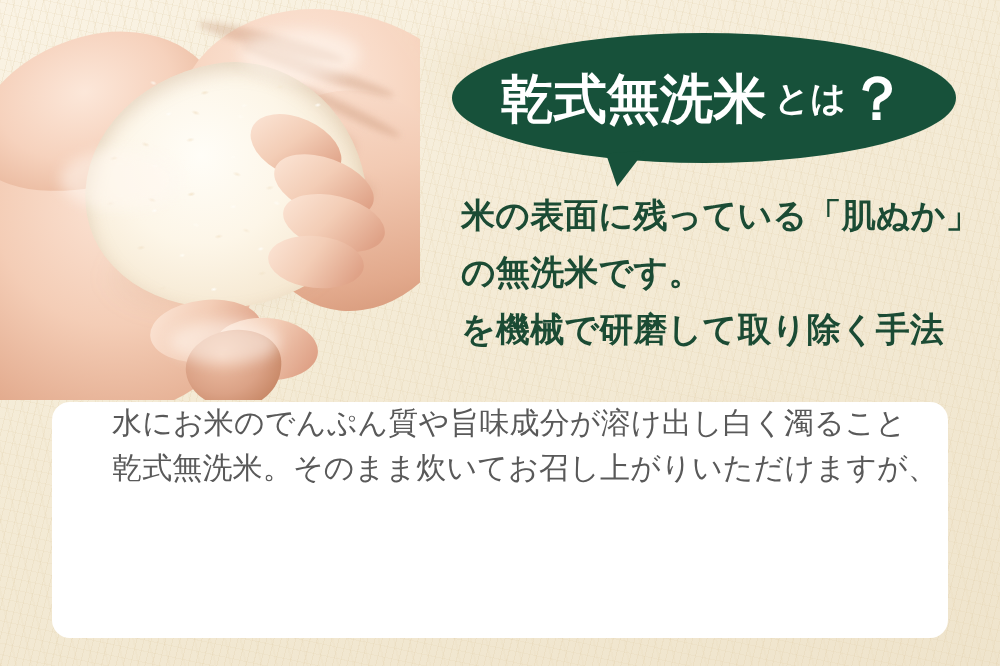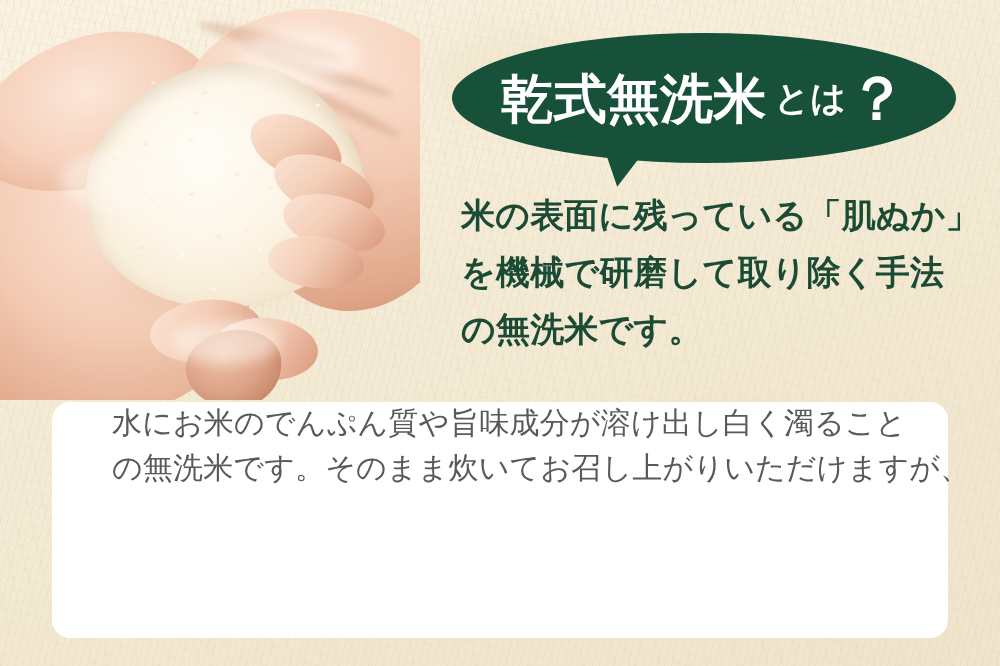--- a/index.html
+++ b/index.html
@@ -243,23 +243,23 @@
   <div class="bubble"></div>
   <div class="bubble-tail"></div>
   <div class="bubble-text">
     <span class="t-main">乾式無洗米</span>
     <span class="t-sub">とは</span>
     <span class="t-q">？</span>
   </div>
 
   <div class="desc">
     <div>米の表面に残っている「肌ぬか」</div>
+    <div>の無洗米です。</div>
     <div>を機械で研磨して取り除く手法</div>
-    <div>の無洗米です。</div>
   </div>
 
   <div class="card"></div>
   <div class="card-text">
     <div>水にお米のでんぷん質や旨味成分が溶け出し白く濁ること</div>
-    <div>の無洗米です。そのまま炊いてお召し上がりいただけますが、</div>
+    <div>乾式無洗米。そのまま炊いてお召し上がりいただけますが、</div>
   </div>
 
 </div>
 
 </body></html>

